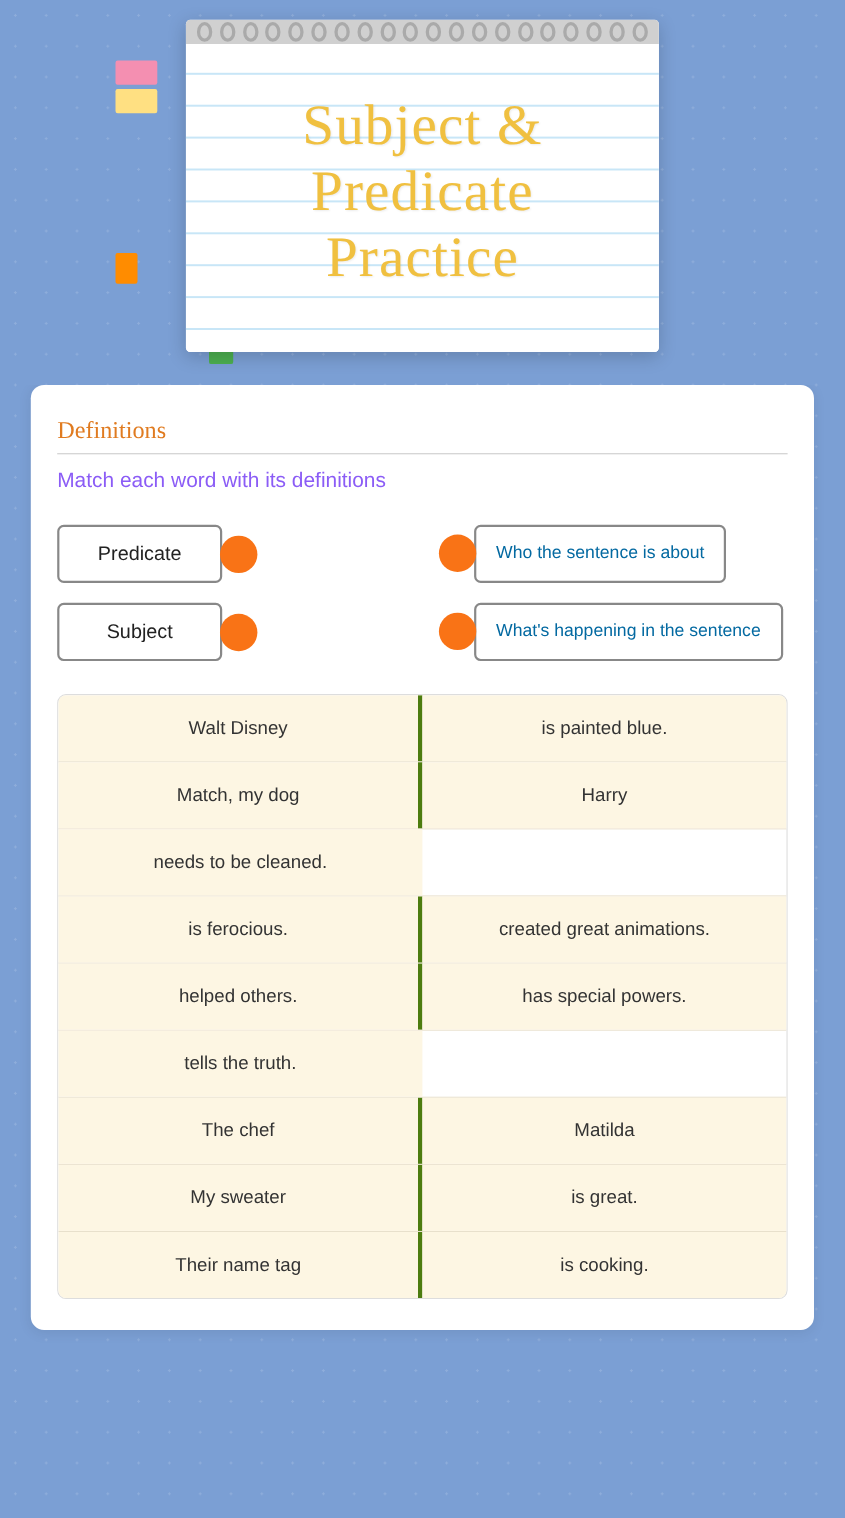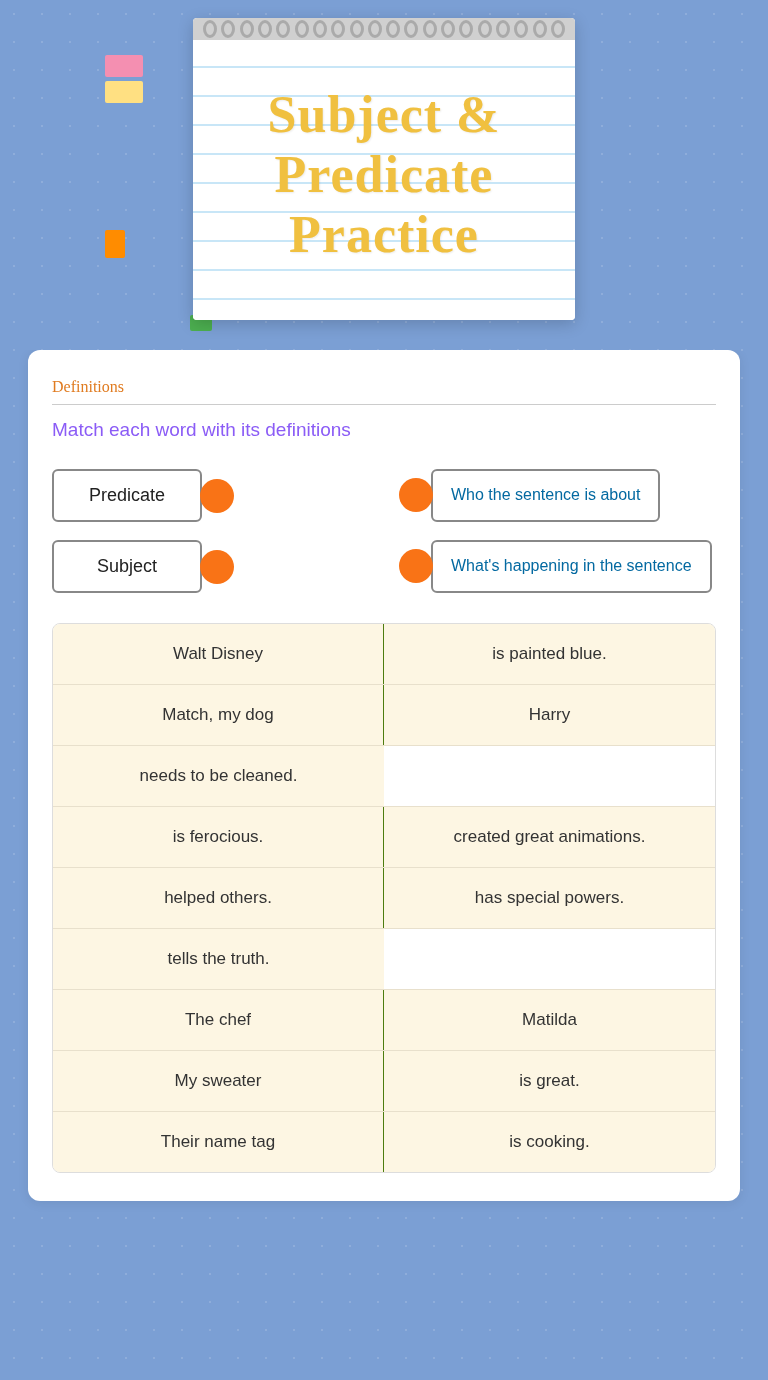--- a/index.html
+++ b/index.html
@@ -63,28 +63,27 @@
       position: absolute;
       left: 190px;
       top: 315px;
       width: 22px;
       height: 16px;
       background: #4caf50;
       border-radius: 2px;
     }
 
     .notebook {
-      width: 382px;
+      width: 430px;
       background: white;
       border-radius: 4px;
       box-shadow: 0 4px 16px rgba(0,0,0,0.18);
       position: relative;
       padding: 0;
       overflow: hidden;
-      font-weight: bold;
     }
 
     .notebook-spiral {
       height: 22px;
       background: #d0d0d0;
       display: flex;
       align-items: center;
       justify-content: center;
       gap: 0;
       position: relative;
@@ -141,21 +140,21 @@
       margin: 0 28px 28px 28px;
       border-radius: 12px;
       padding: 28px 24px 28px 24px;
       box-shadow: 0 2px 12px rgba(0,0,0,0.08);
     }
 
     
     .definitions-title {
       font-family: 'Comic Sans MS', cursive;
       color: #e07b20;
-      font-size: 16px;
+      font-size: 22px;
       margin-bottom: 8px;
     }
 
     .definitions-divider {
       border: none;
       border-top: 1.5px solid #ccc;
       margin-bottom: 14px;
     }
 
     .match-instruction {
@@ -257,21 +256,21 @@
     .sort-row:last-child {
       border-bottom: none;
     }
 
     .sort-cell {
       background: #fdf6e3;
       padding: 20px 10px;
       text-align: center;
       font-size: 17px;
       color: #333;
-      border-right: 1px solid #4d7c0f;
+      border-right: 4px solid #4d7c0f;
     }
 
     .sort-cell:last-child {
       border-right: none;
     }
   </style>
 </head>
 <body>
 
 <div class="header-section">

